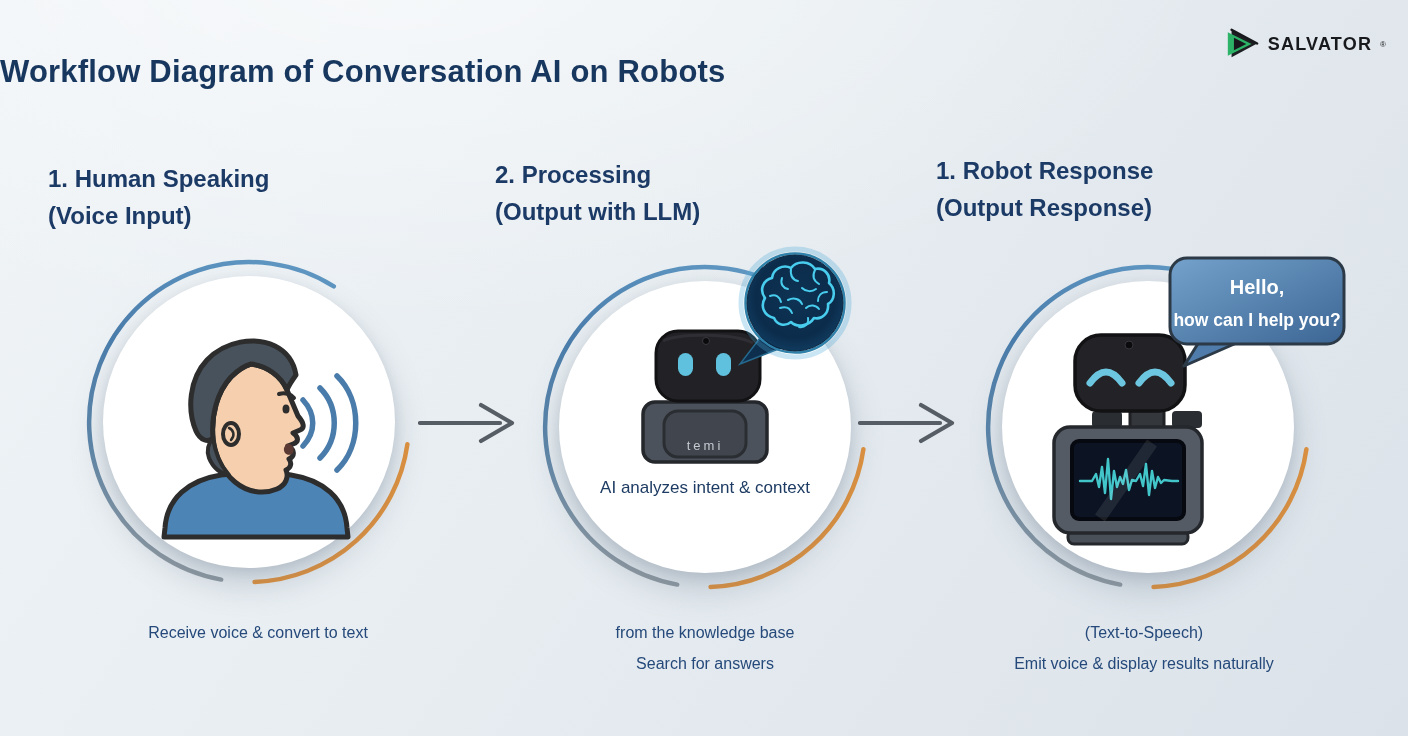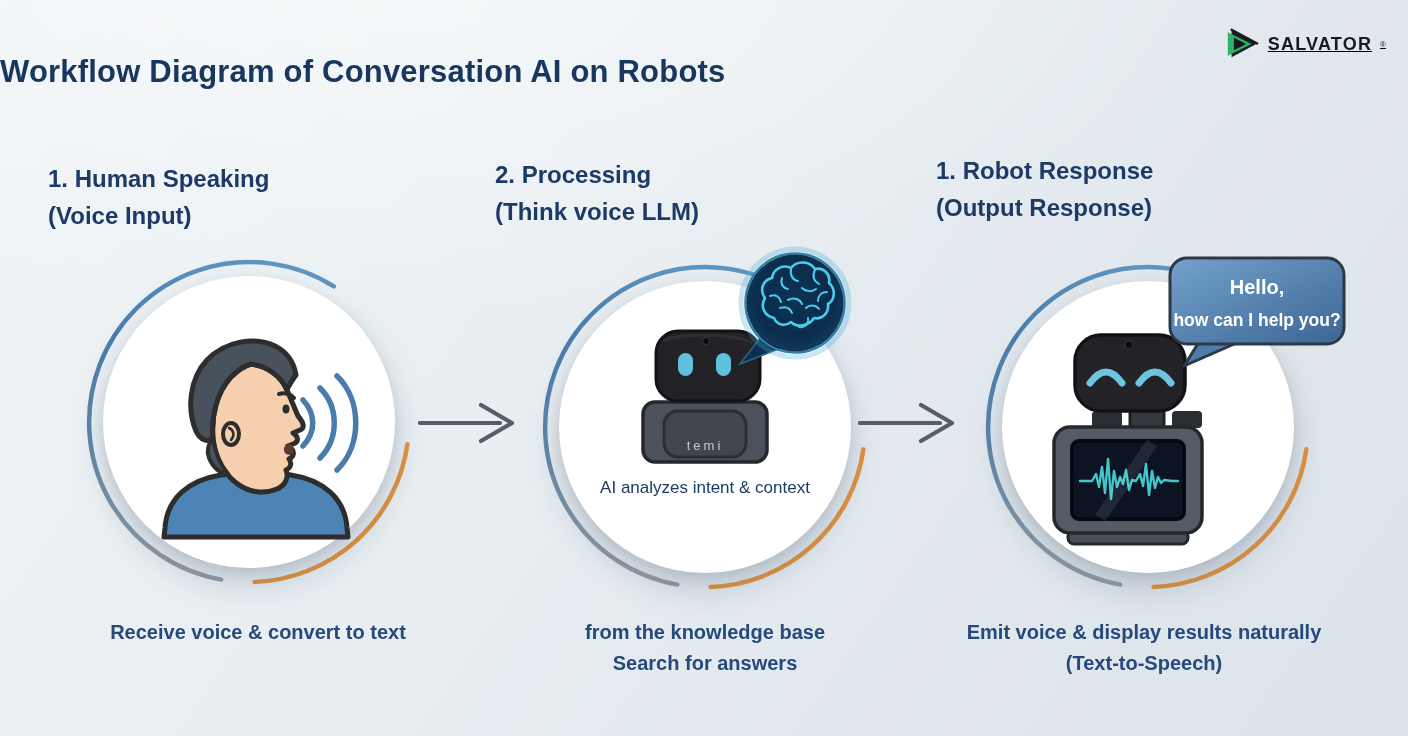--- a/index.html
+++ b/index.html
@@ -7,31 +7,31 @@
   #stage{
     position:relative;width:1408px;height:736px;overflow:hidden;
     background:
       radial-gradient(130% 110% at 28% -5%, rgba(255,255,255,.55) 0%, rgba(255,255,255,0) 45%),
       linear-gradient(125deg,#f0f4f7 0%,#e7edf1 45%,#dbe2e9 100%);
   }
   .title{
     position:absolute;left:0;right:0;top:54px;text-align:left;
     font-size:31px;font-weight:700;color:#17375f;letter-spacing:.2px;
   }
-  .logo{position:absolute;top:26px;right:22px;display:flex;align-items:center;gap:8px;text-decoration:underline;}
+  .logo{position:absolute;top:26px;right:22px;display:flex;align-items:center;gap:8px;}
   .logo .brand{font-size:18px;font-weight:700;color:#17191c;letter-spacing:1.2px;}
   .logo sup{font-size:8px;color:#17191c;}
   .step-heading{
     position:absolute;width:420px;
     font-size:24px;line-height:37px;font-weight:700;color:#1c3a66;
   }
   .h1{left:48px;top:160px;} .h2{left:495px;top:156px;} .h3{left:936px;top:152px;}
   .caption{
     position:absolute;width:470px;text-align:center;
-    font-size:20px;line-height:31px;font-weight:700;color:#25497a;
+    font-size:16px;line-height:31px;font-weight:400;color:#25497a;
   }
   .c1{left:23px;top:617px;} .c2{left:470px;top:617px;} .c3{left:909px;top:617px;}
   .ring{position:absolute;width:344px;height:344px;z-index:1;}
   .r1{left:77px;top:250px;} .r2{left:533px;top:255px;} .r3{left:976px;top:255px;}
   .disc{
     position:absolute;width:292px;height:292px;border-radius:50%;background:#ffffff;z-index:2;
     box-shadow:0 16px 32px rgba(92,112,132,.28),0 5px 12px rgba(92,112,132,.16);
   }
   .d1{left:103px;top:276px;} .d2{left:559px;top:281px;} .d3{left:1002px;top:281px;}
   .illus{position:absolute;width:292px;height:292px;z-index:3;}
@@ -61,21 +61,21 @@
   </div>
 
   <div class="title">Workflow Diagram of Conversation AI on Robots</div>
 
   <div class="step-heading h1">
     <div>1. Human Speaking</div>
     <div>(Voice Input)</div>
   </div>
   <div class="step-heading h2">
     <div>2. Processing</div>
-    <div>(Think voice LLM)</div>
+    <div>(Output with LLM)</div>
   </div>
   <div class="step-heading h3">
     <div>1. Robot Response</div>
     <div>(Output Response)</div>
   </div>
 
   <svg class="ring r1" viewBox="0 0 344 344">
     <defs>
         <linearGradient id="b1" gradientUnits="userSpaceOnUse" x1="144" y1="330" x2="230" y2="20">
       <stop offset="0" stop-color="#8f9aa2"></stop>
@@ -223,17 +223,17 @@
   </svg>
 
   <div class="caption c1">
     <div>Receive voice &amp; convert to text</div>
   </div>
   <div class="caption c2">
     <div>from the knowledge base</div>
     <div>Search for answers</div>
   </div>
   <div class="caption c3">
+    <div>(Text-to-Speech)</div>
     <div>Emit voice &amp; display results naturally</div>
-    <div>(Text-to-Speech)</div>
   </div>
 
 </div>
 
 </body></html>

